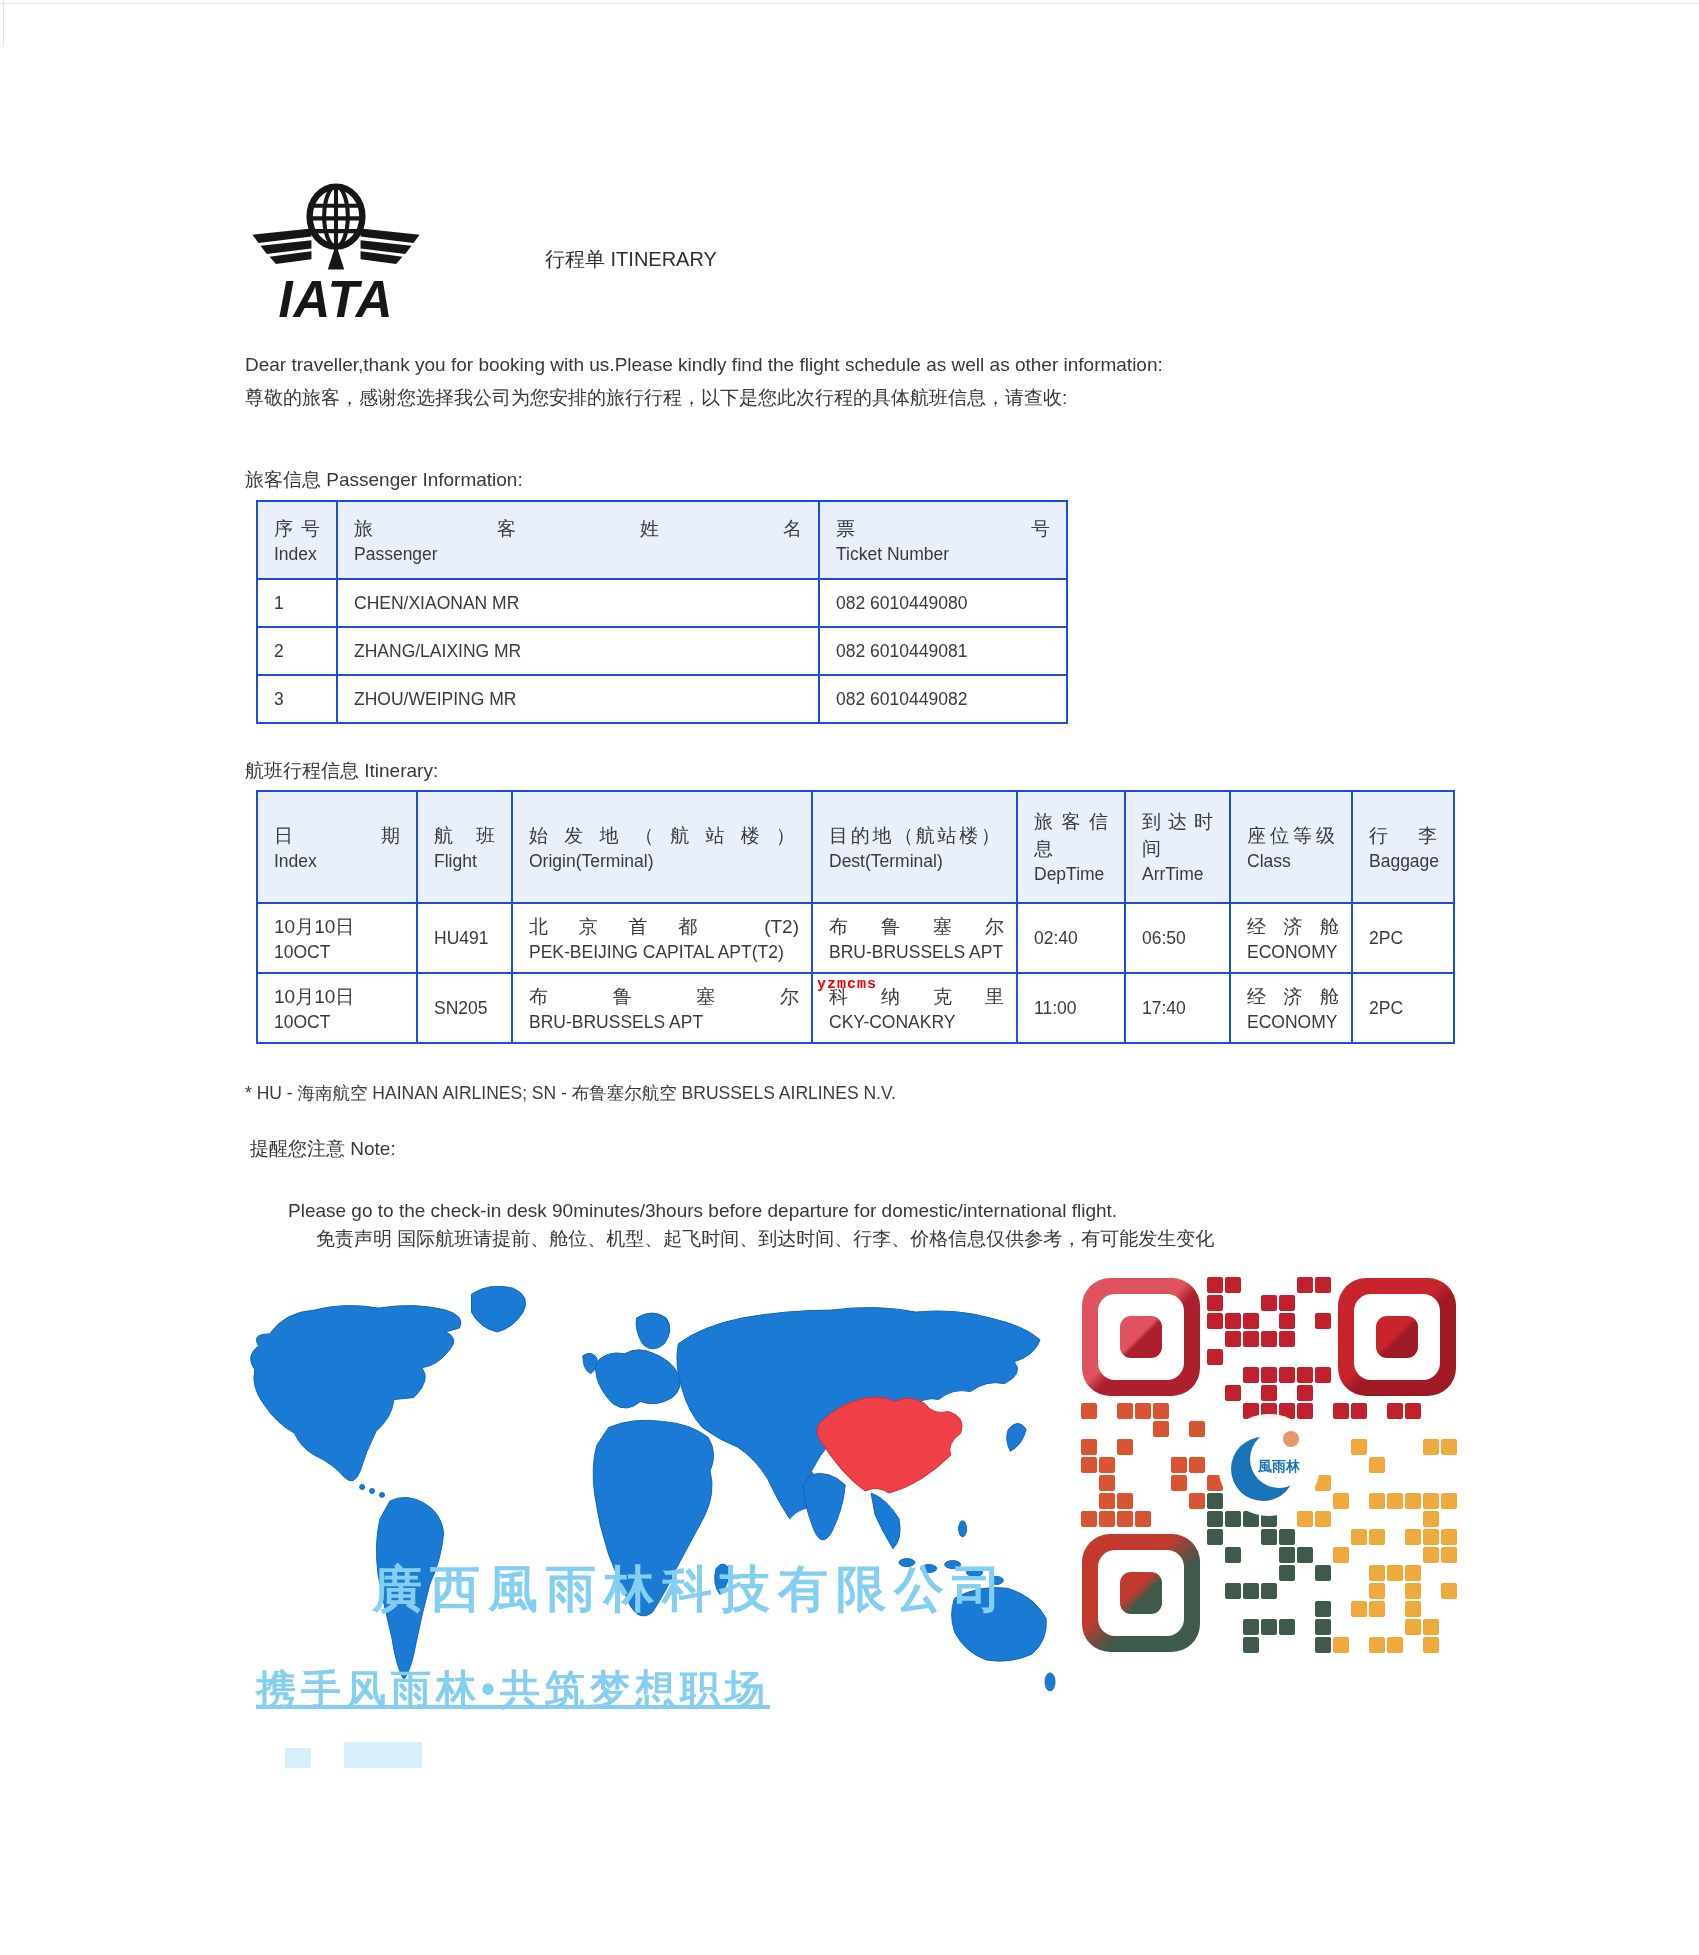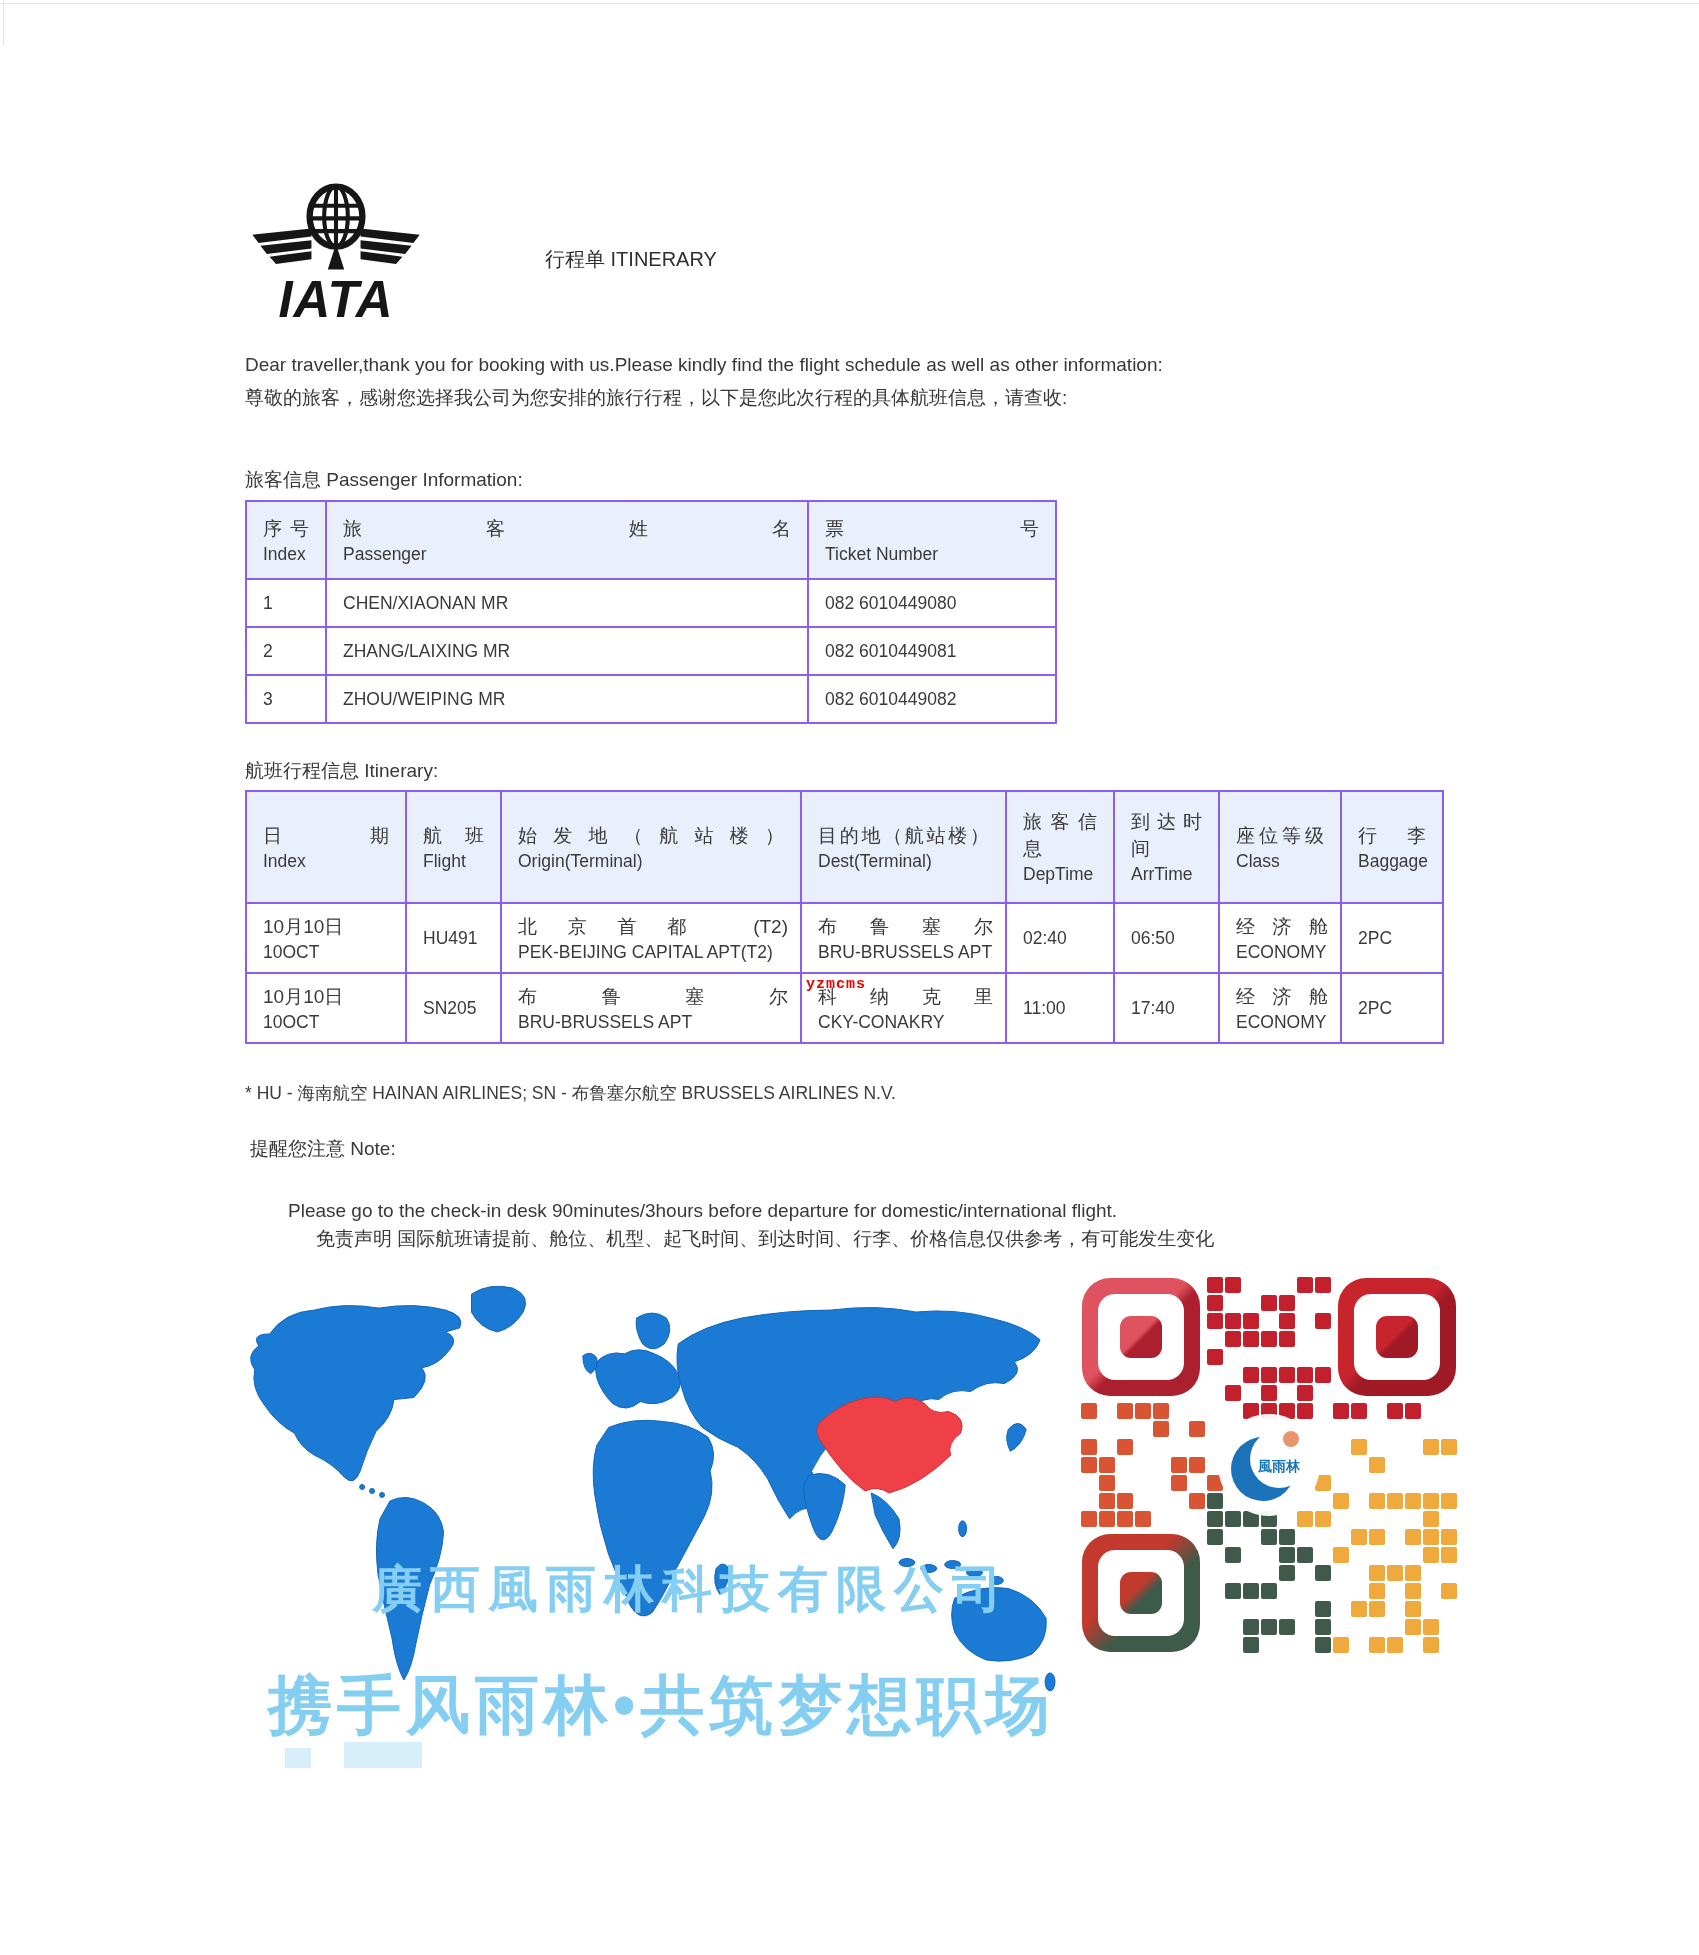--- a/index.html
+++ b/index.html
@@ -9,21 +9,21 @@
   
   .edge-top{left:0;top:3px;width:1699px;height:1px;background:#e4e4e4;}
   .edge-left{left:3px;top:0;width:1px;height:46px;background:#e4e4e4;}
 
   .doc-title{left:545px;top:246px;font-size:20px;color:#2f2f2f;}
 
   .greeting{left:245px;top:348px;font-size:19px;line-height:33px;color:#383838;}
   .section-label{font-size:19px;color:#383838;}
 
   table.doc{border-collapse:collapse;table-layout:fixed;background:#fff;}
-  table.doc,table.doc th,table.doc td{border:2px solid #8b5cf6;}
+  table.doc,table.doc th,table.doc td{border:2px solid #1d4ed8;margin-left:11px;}
   table.doc th{background:var(--header-bg);font-weight:normal;text-align:left;vertical-align:middle;padding:0 16px;}
   table.doc td{vertical-align:middle;padding:0 12px 0 16px;}
   .cn{font-size:19px;line-height:27px;color:#3a3a3a;}
   .en{font-size:17.5px;line-height:24px;color:#3a3a3a;}
   .just{text-align:justify;text-align-last:justify;}
   .cell-rel{position:relative;}
   .watermark{position:absolute;left:4px;top:2px;font-size:15px;font-weight:bold;color:#ee0000;
              letter-spacing:1px;font-family:"Liberation Mono","DejaVu Sans Mono",monospace;}
 
   .footnote{font-size:17.5px;color:#3c3c3c;line-height:26px;}
@@ -36,21 +36,21 @@
   .finder .inner{position:absolute;inset:16px;background:#fff;border-radius:17px;}
   .finder .dot{position:absolute;left:38px;top:38px;width:42px;height:42px;border-radius:11px;}
   .f-tl{background:linear-gradient(135deg,#df5360 46%,#ab1f2e 54%);}
   .f-tr{background:linear-gradient(135deg,#c8242e 46%,#a01a26 54%);}
   .f-bl{background:linear-gradient(135deg,#c2392e 40%,#3d5a4a 60%);}
   #qr-logo{position:absolute;left:143px;top:143px;width:92px;height:92px;background:#fff;border-radius:50%;
            box-shadow:0 0 0 5px rgba(255,255,255,.95);}
 
   
   .company-line{left:372px;top:1556px;font-size:50px;font-weight:bold;letter-spacing:8px;color:var(--light-blue);}
-  .slogan-line{left:268px;top:1662px;font-size:64px;font-weight:bold;letter-spacing:5px;color:var(--light-blue);}
+  .slogan-line{left:256px;top:1662px;font-size:40px;font-weight:bold;letter-spacing:5px;color:var(--light-blue);text-decoration:underline;}
   .faint-rect{background:rgba(133,206,242,.33);}
 </style>
 </head>
 <body>
 
 <div id="page">
 
   <div class="abs edge-top"></div>
   <div class="abs edge-left"></div>
 

